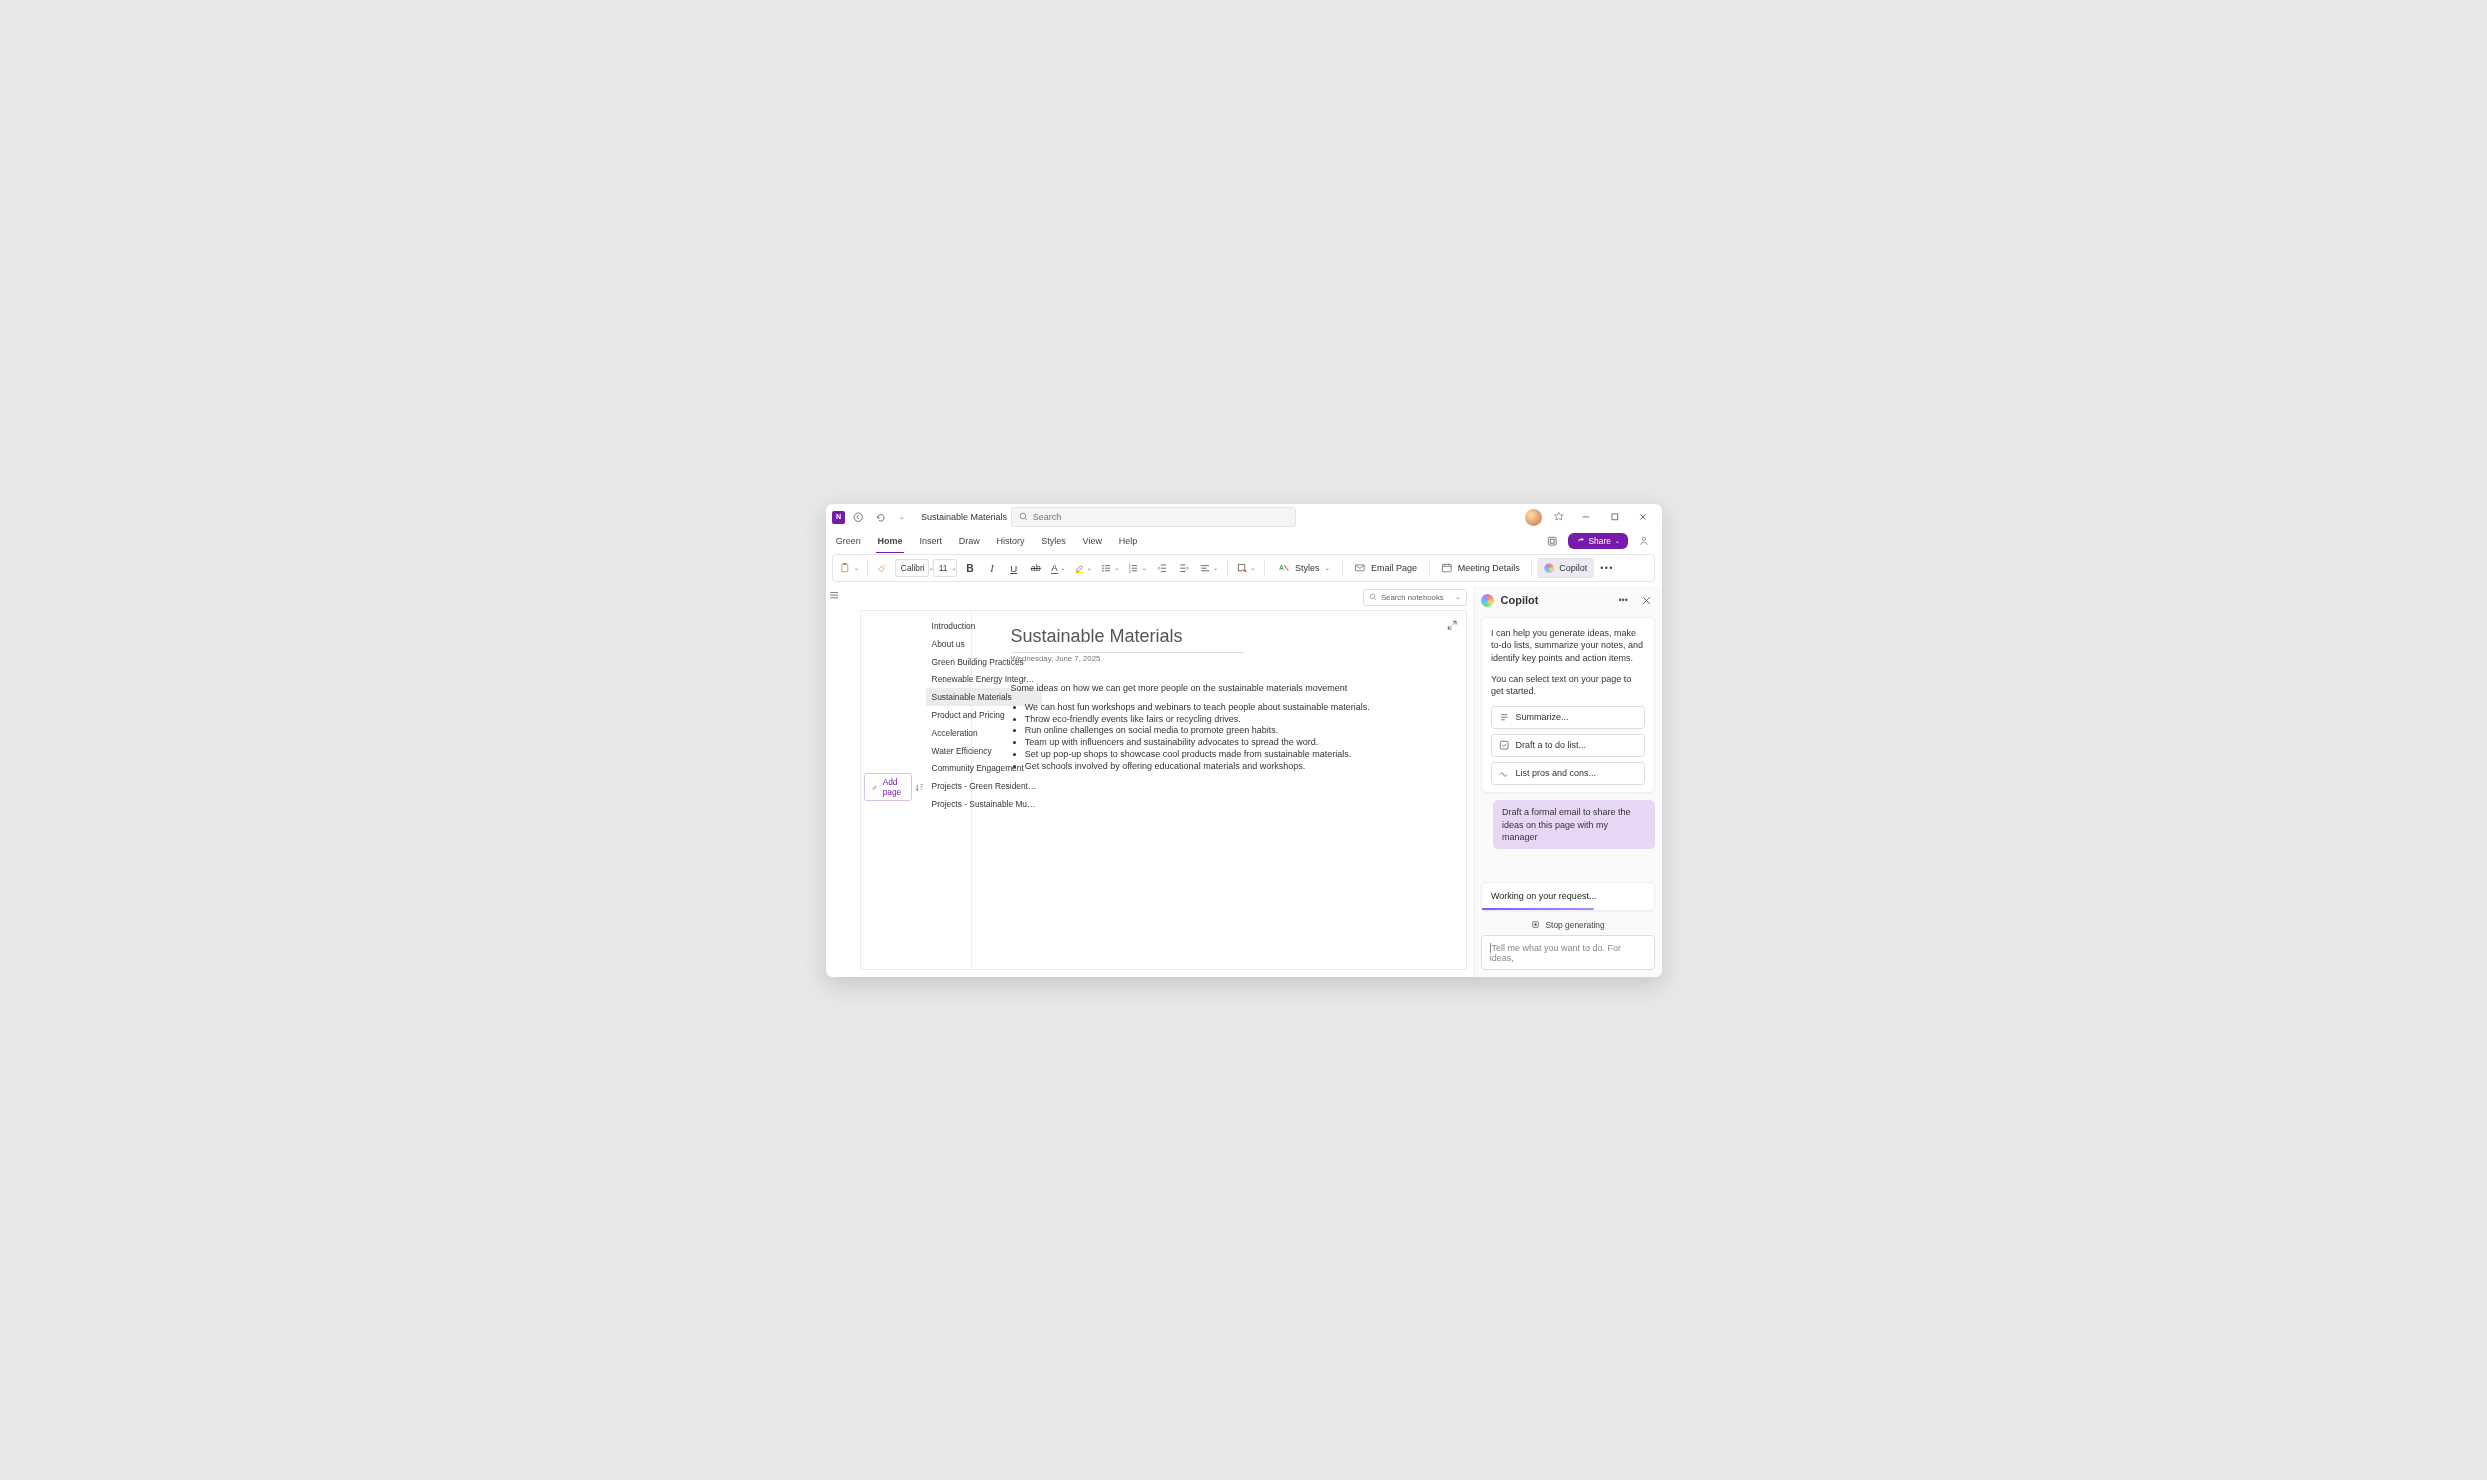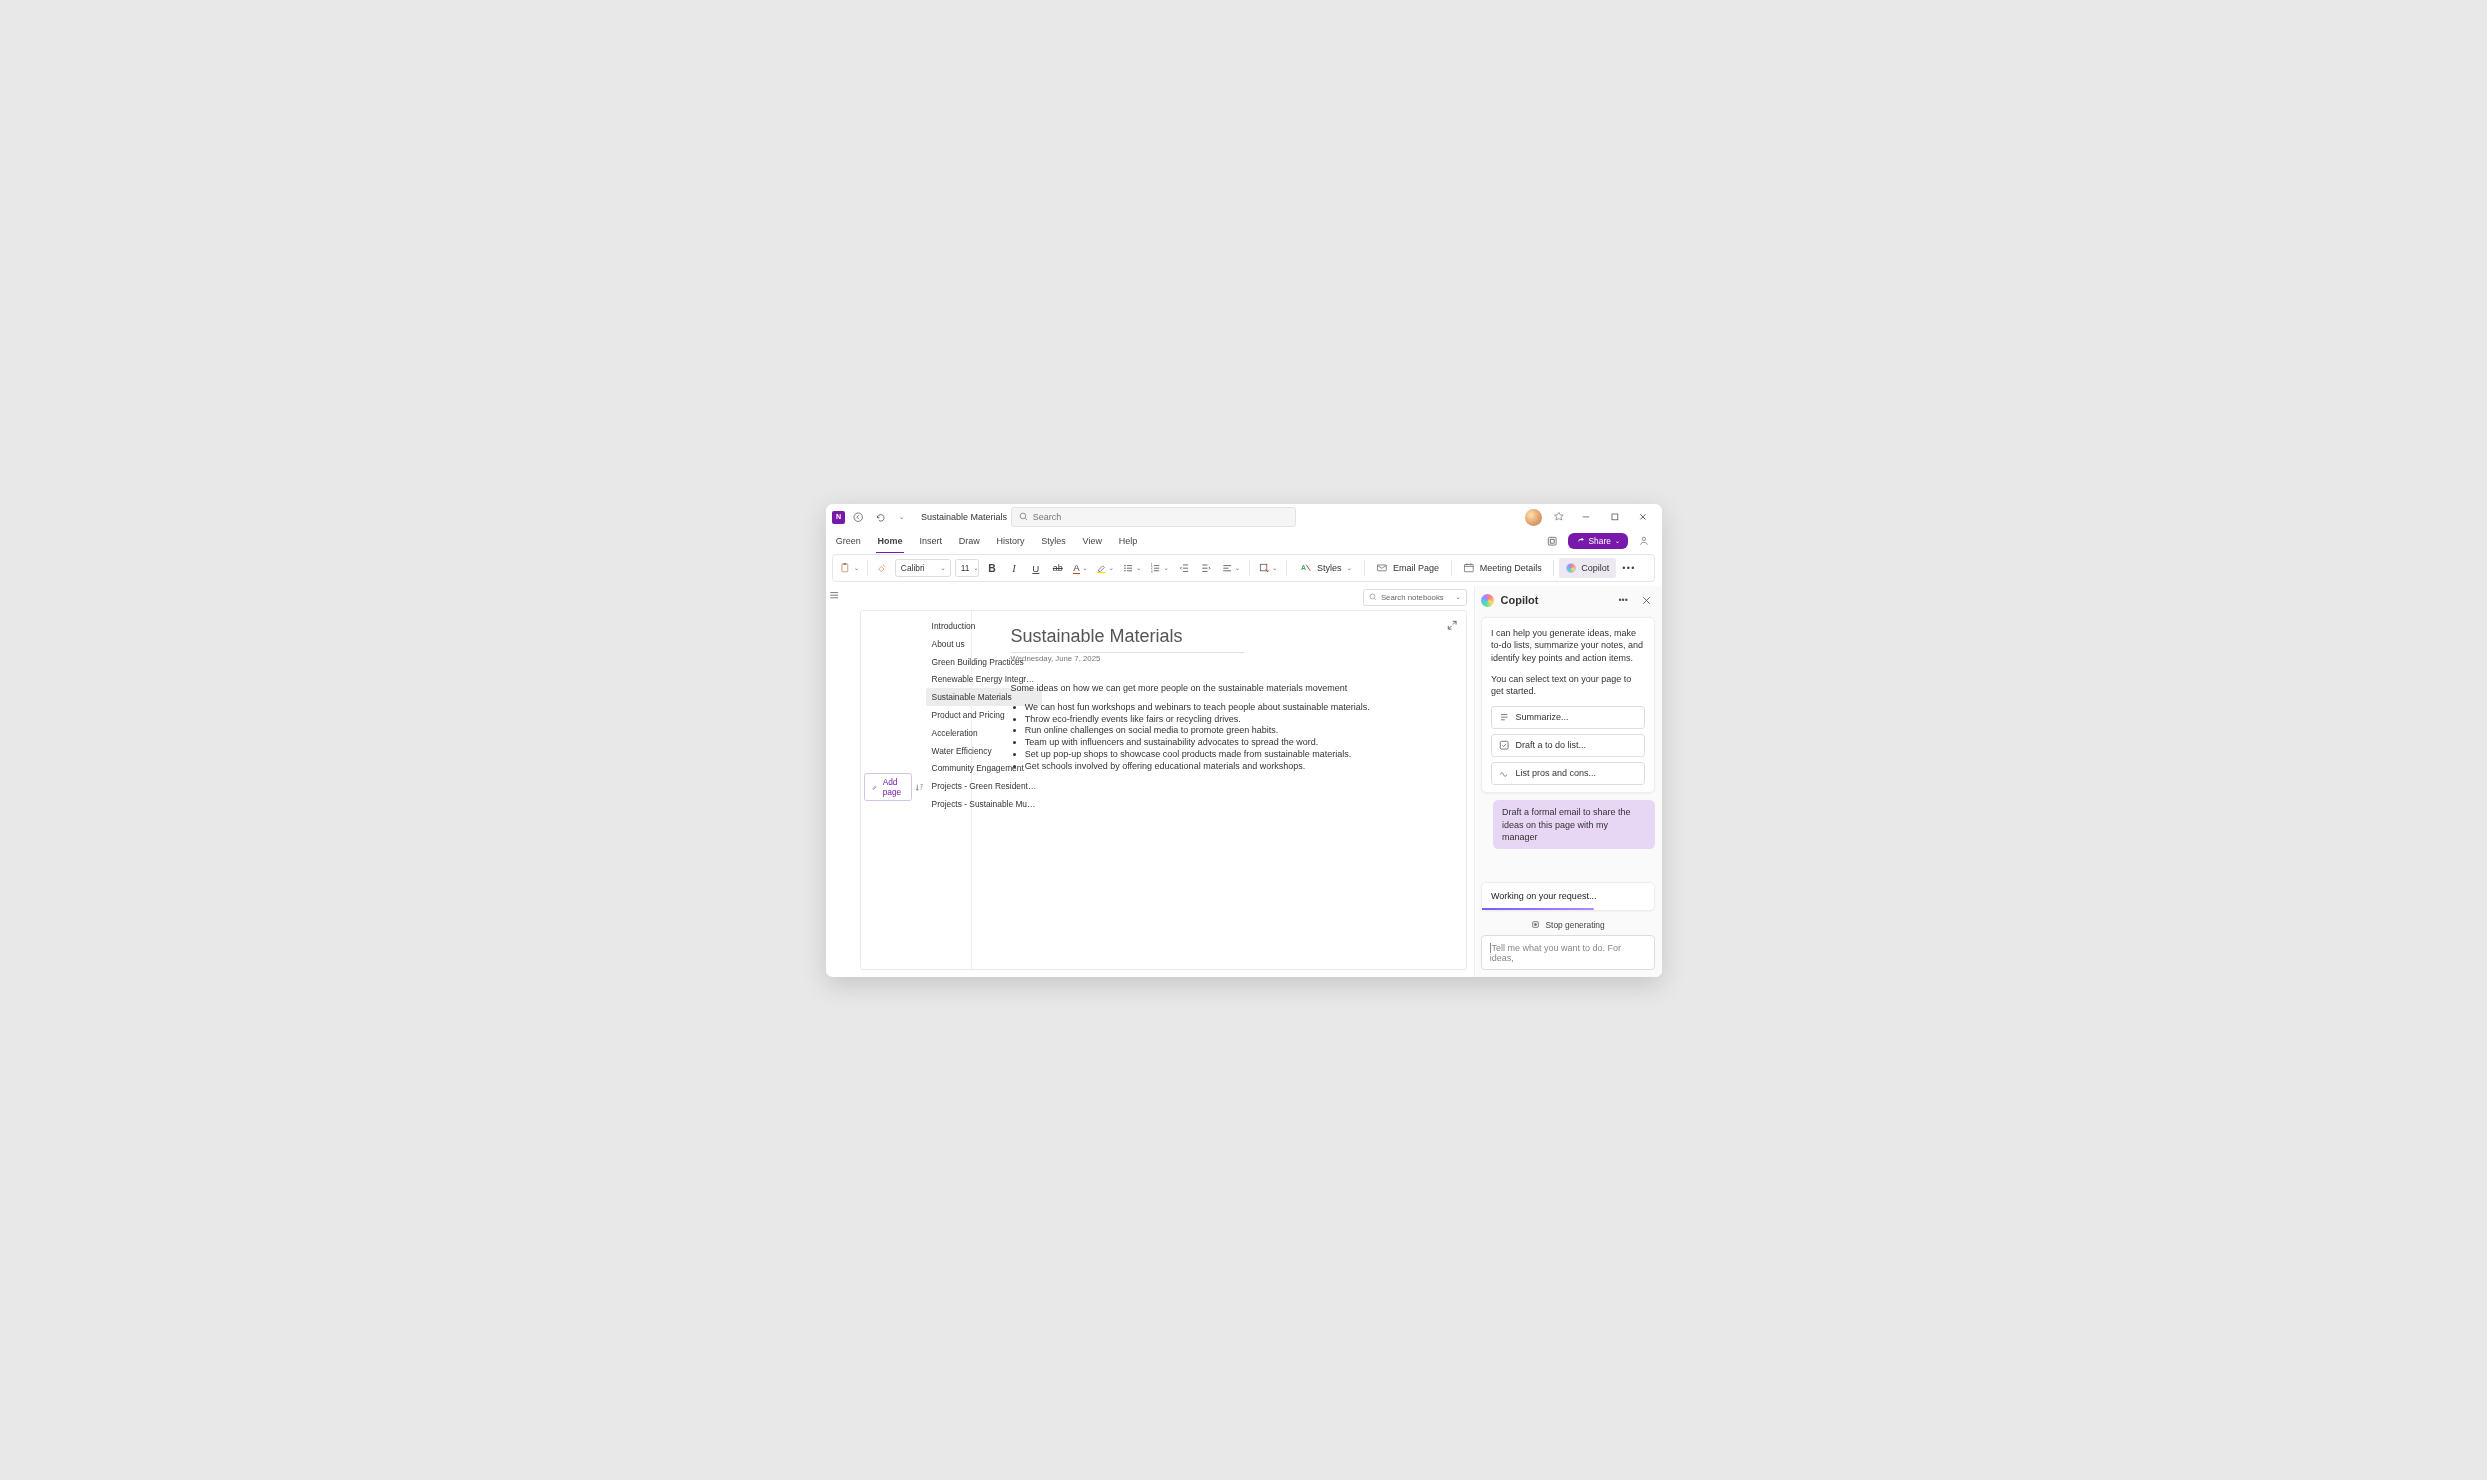--- a/index.html
+++ b/index.html
@@ -57,21 +57,21 @@
 
   
   .ribbon {
     height:28.5px; border:0.6px solid #e5e5e5; border-radius:3.9px; margin:1.3px 6.5px 3.9px;
     display:flex; align-items:center; padding:0 3.9px; gap:3.9px; background:#fff;
   }
   .r-group { display:flex; align-items:center; gap:2.6px; }
   .r-sep { width:0.6px; height:15.5px; background:#e5e5e5; margin:0 2.6px; }
   .r-btn { min-width:18px; height:19.4px; display:flex; align-items:center; justify-content:center; border-radius:2.6px; cursor:pointer; padding:0 2.6px; color:#444; gap:2.6px;}
   .r-select { height:18px; border:0.6px solid #ddd; border-radius:2.6px; background:#fff; display:flex; align-items:center; padding:0 3.9px 0 5.2px; gap:3.9px; font-size:8.4px; color:#333; cursor:pointer; }
-  .r-select.font { width:56px; }
+  .r-select.font { width:34px; }
   .r-select.size { width:24.6px; }
   .chev { font-size:6.5px; color:#666; }
   .color-under { border-bottom:1.9px solid #d83b01; padding-bottom:0.6px;}
   .hl-under { border-bottom:1.9px solid #ffe600; padding-bottom:0.6px;}
   .r-labeled { display:flex; align-items:center; gap:5.2px; padding:0 6.5px; height:19.4px; border-radius:2.6px; cursor:pointer; }
   .r-copilot { background:#ece9f3; }
   .r-labeled .lab { font-size:9px; color:#333; }
   .r-sep-big { width:0.6px; height:15.5px; background:#e5e5e5; margin:0 1.3px; }
 
   

